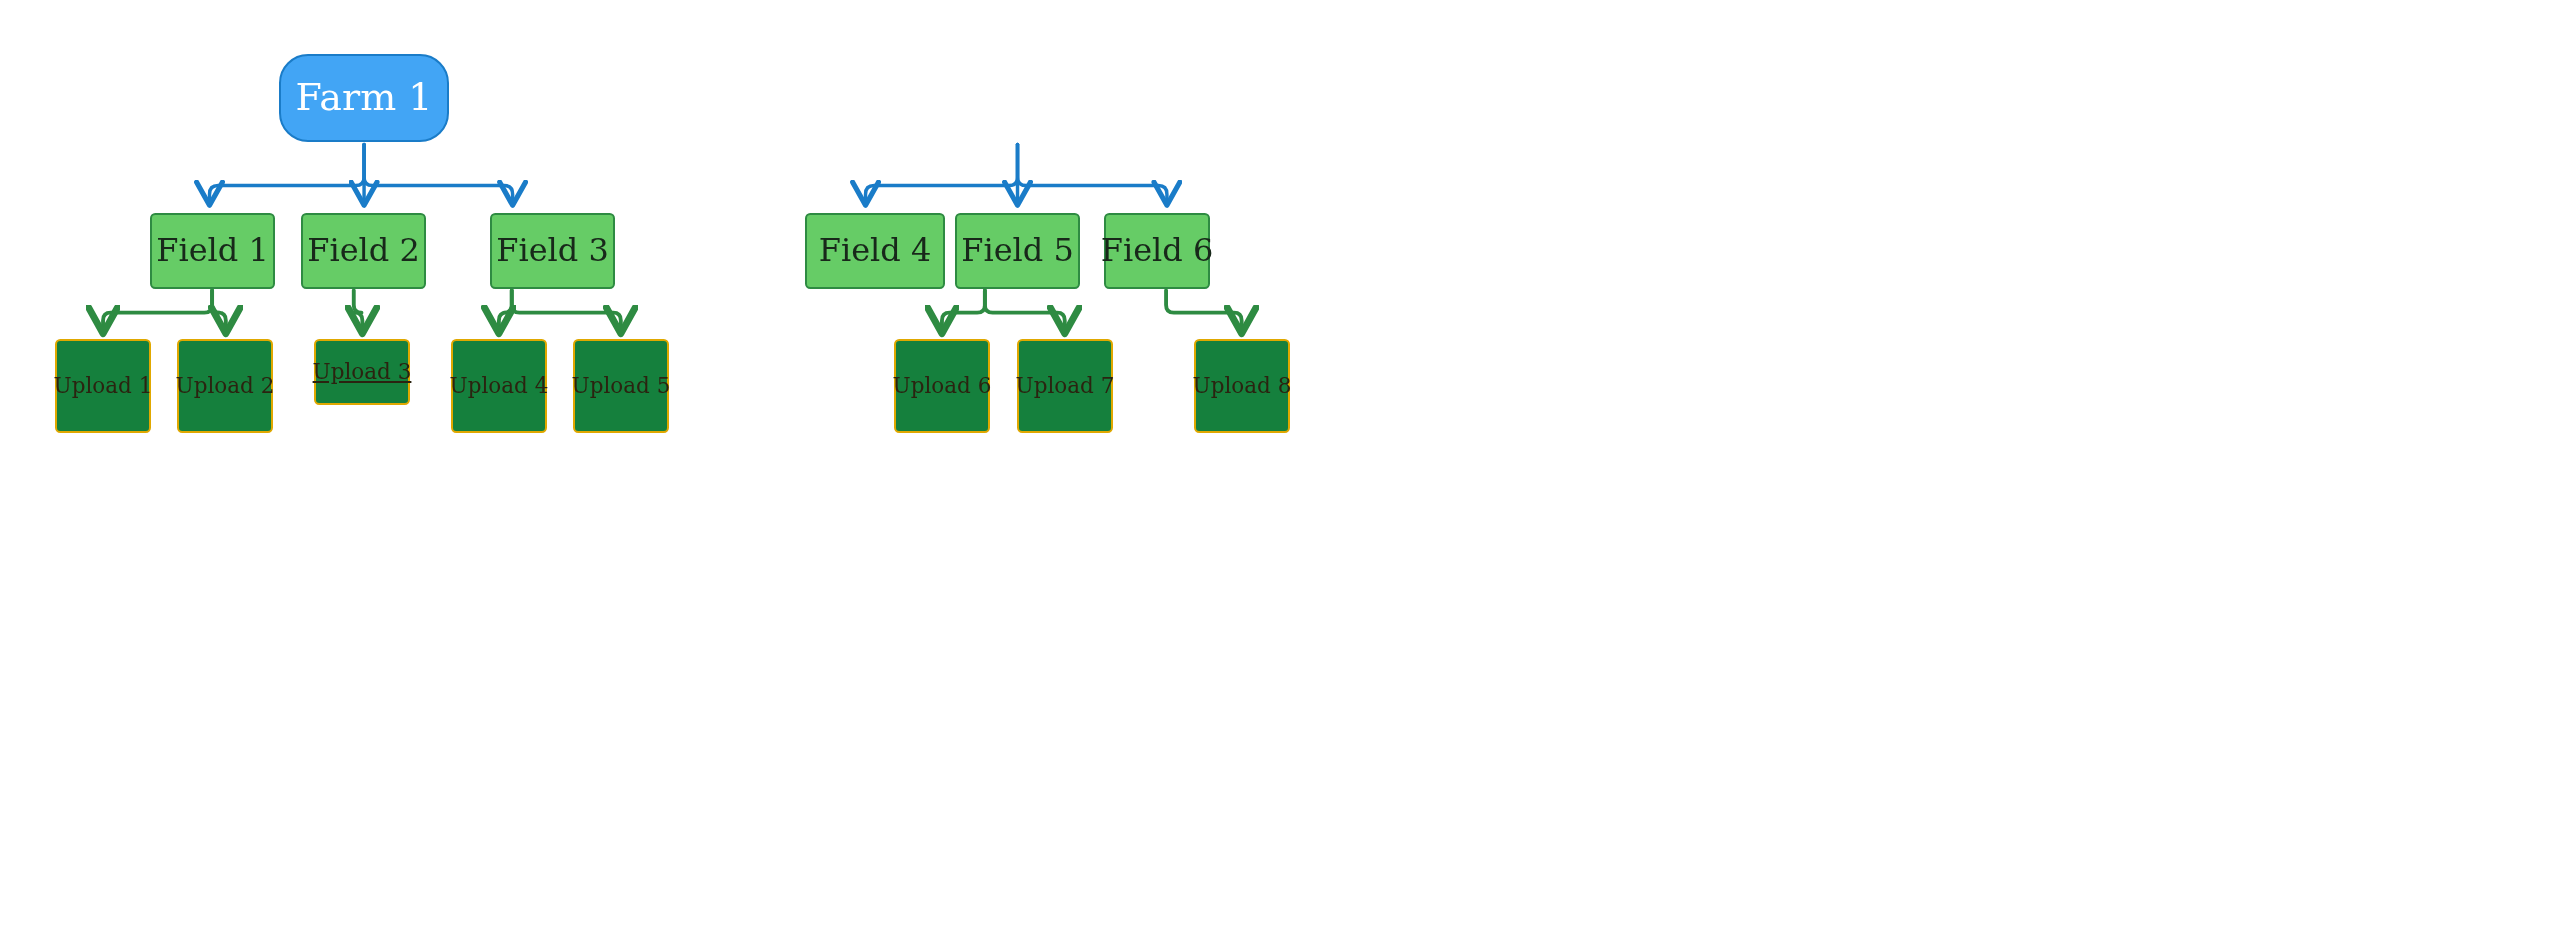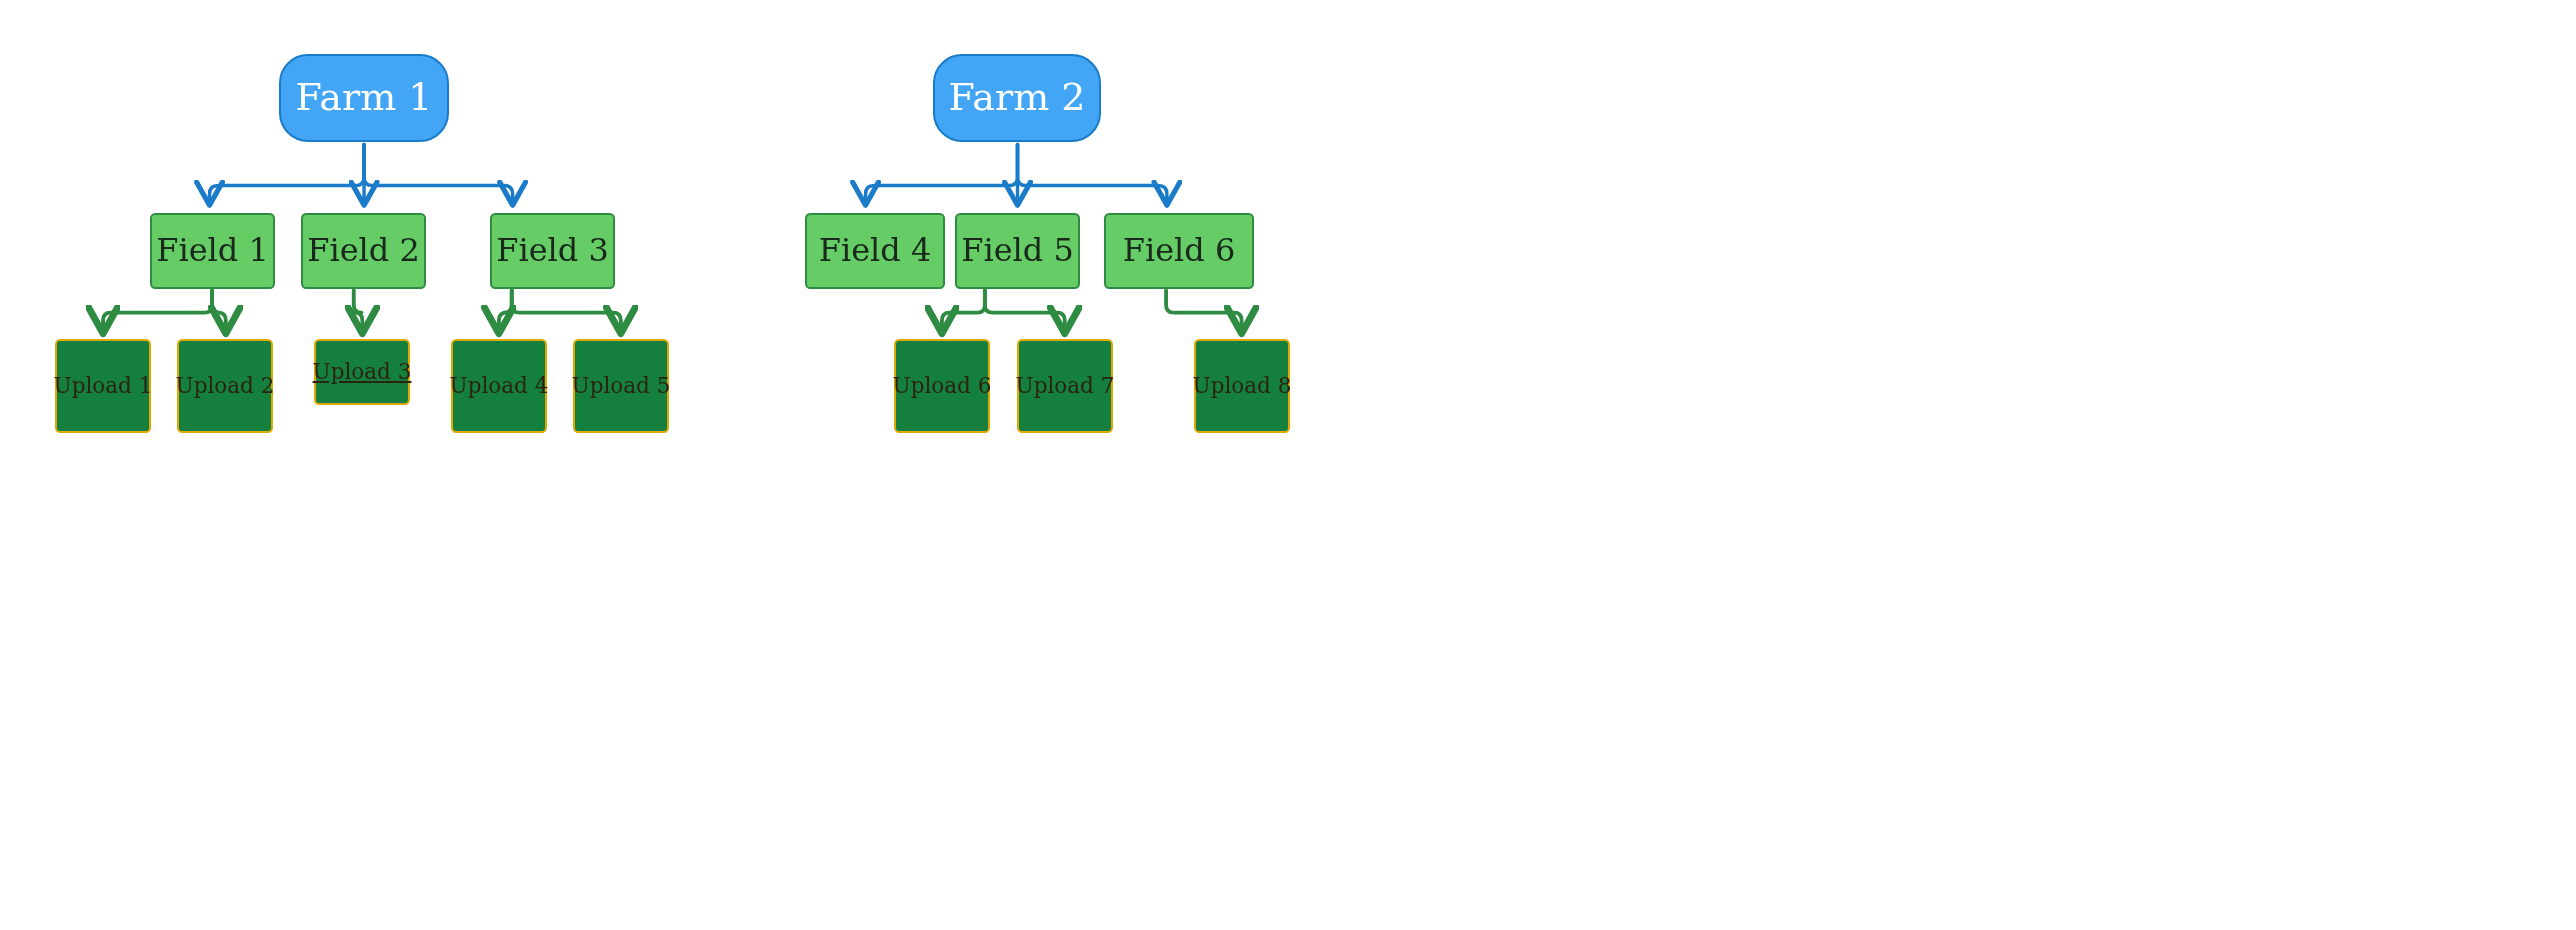--- a/index.html
+++ b/index.html
@@ -101,40 +101,37 @@
       <path d="M 1147 338 L 1147 355 Q 1147 364 1138 364 L 1106 364 Q 1097 364 1097 373 L 1097 385" marker-end="url(#arrow-green)"></path>
       <path d="M 1147 338 L 1147 355 Q 1147 364 1156 364 L 1231 364 Q 1240 364 1240 373 L 1240 385" marker-end="url(#arrow-green)"></path>
 
       <path d="M 1358 338 L 1358 355 Q 1358 364 1367 364 L 1437 364 Q 1446 364 1446 373 L 1446 385" marker-end="url(#arrow-green)"></path>
     </g>
   </svg>
 
   <div class="node node-farm" style="left:279px; top:54px; width:170px; height:88px;">
     <span class="node-label">Farm 1</span>
   </div>
-  <div class="node node-farm" style="left:933px; top:54px; width:168px; height:88px;">
-    <span class="node-label">Farm 2</span>
-  </div>
 
   <div class="node node-field" style="left:150px; top:213px; width:125px; height:76px;">
     <span class="node-label">Field 1</span>
   </div>
   <div class="node node-field" style="left:301px; top:213px; width:125px; height:76px;text-align:right;">
     <span class="node-label">Field 2</span>
   </div>
   <div class="node node-field" style="left:450px; top:213px; width:125px; height:76px;margin-left:40px;">
     <span class="node-label">Field 3</span>
   </div>
   <div class="node node-field" style="left:805px; top:213px; width:140px; height:76px;">
     <span class="node-label">Field 4</span>
   </div>
   <div class="node node-field" style="left:955px; top:213px; width:125px; height:76px;">
     <span class="node-label">Field 5</span>
   </div>
-  <div class="node node-field" style="left:1104px; top:213px; width:150px; height:76px;">
+  <div class="node node-field" style="left:1104px; top:213px; width:106px; height:76px;">
     <span class="node-label">Field 6</span>
   </div>
 
   <div class="node node-upload" style="left:55px; top:339px; width:96px; height:94px;">
     <span class="node-label">Upload 1</span>
   </div>
   <div class="node node-upload" style="left:177px; top:339px; width:96px; height:94px;">
     <span class="node-label">Upload 2</span>
   </div>
   <div class="node node-upload" style="left:314px; top:339px; width:96px; height:66px;text-decoration:underline;">

